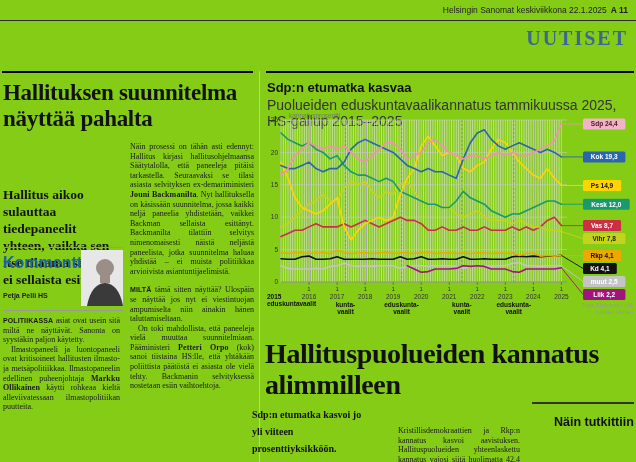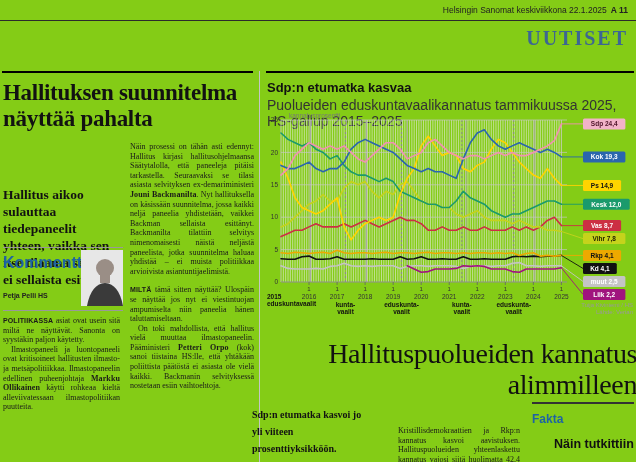--- a/index.html
+++ b/index.html
@@ -38,21 +38,21 @@
   #left-col1-body{position:absolute;left:3px;top:316px;width:117px;height:146px;overflow:hidden;}
   #left-col2-body{position:absolute;left:130px;top:142px;width:124px;height:320px;overflow:hidden;}
   
   #chart-title{position:absolute;left:267px;top:80px;font-family:"Liberation Sans",sans-serif;
                font-weight:bold;font-size:13px;color:#111;}
   #chart-subtitle{position:absolute;left:267px;top:97px;font-family:"Liberation Sans",sans-serif;
                   font-size:14px;color:#333;}
   #chart-wrap{position:absolute;left:265px;top:110px;width:371px;height:218px;}
   
   #bottom-headline{position:absolute;left:265px;top:338px;width:372px;font-size:28px;line-height:31px;
-                   font-weight:normal;color:#111;letter-spacing:-0.4px;text-align:right;}
+                   font-weight:bold;color:#111;letter-spacing:-0.4px;}
   #bottom-lede{position:absolute;left:252px;top:406px;width:122px;font-size:10px;line-height:17px;
                font-weight:bold;color:#121212;}
   #bottom-body{position:absolute;left:398px;top:426px;width:122px;height:55px;overflow:hidden;}
   #fakta-box{position:absolute;left:532px;top:402px;width:102px;}
   #fakta-rule{height:1.5px;background:#333;margin-bottom:8px;}
   #fakta-label{font-family:"Liberation Sans",sans-serif;font-weight:bold;font-size:12px;color:#1e63a4;}
   #fakta-title{font-family:"Liberation Sans",sans-serif;font-weight:bold;font-size:12.5px;color:#111;
                margin-top:11px;padding-left:22px;}
 </style>
 </head>
@@ -86,22 +86,22 @@
     </div>
   </div>
 
   <div id="left-col1-body" class="body-col">
     <p class="lead-word"><b>POLITIIKASSA </b><span>asiat ovat usein sitä miltä ne näyttävät. Sanonta on syystäkin paljon käytetty.</span></p>
     <p><span>Ilmastopaneeli ja luontopaneeli ovat kritisoineet hallitusten ilmasto- ja metsäpolitiikkaa. Ilmastopaneelin edellinen puheenjohtaja </span><b>Markku Ollikainen</b><span> käytti rohkeaa kieltä alleviivatessaan ilmastopolitiikan puutteita.</span></p>
   </div>
 
   <div id="left-col2-body" class="body-col">
     <p><span>Näin prosessi on tähän asti edennyt: Hallitus kirjasi hallitusohjelmaansa Säätytalolla, että paneeleja pitäisi tarkastella. Seuraavaksi se tilasi asiasta selvityksen ex-demariministeri </span><b>Jouni Backmanilta</b><span>. Nyt hallituksella on käsissään suunnitelma, jossa kaikki neljä paneelia yhdistetään, vaikkei Backman sellaista esittänyt. Backmanilta tilattiin selvitys nimenomaisesti näistä neljästä paneelista, jotka suunnitelma haluaa yhdistää – ei muista politiikkaa arvioivista asiantuntijaelimistä.</span></p>
-    <p class="gap lead-word"><b>MILTÄ </b><span>tämä sitten näyttää? Ulospäin se näyttää jos nyt ei viestintuojan ampumiselta niin paneelia hänen taluttamiseltaan.</span></p>
-    <p><span>On toki mahdollista, että hallitus vielä muuttaa ilmastopaneelin. Pääministeri </span><b>Petteri Orpo</b><span> (kok) sanoi tiistaina HS:lle, että yhtäkään poliittista päätöstä ei asiasta ole vielä kaikki. Backmanin selvityksessä nostetaan esiin vaihtoehtoja.</span></p>
+    <p class="gap lead-word"><b>MILTÄ </b><span>tämä sitten näyttää? Ulospäin se näyttää jos nyt ei viestintuojan ampumiselta niin ainakin hänen taluttamiseltaan.</span></p>
+    <p><span>On toki mahdollista, että paneeleja vielä muuttaa suunnitelmiaan. Pääministeri </span><b>Petteri Orpo</b><span> (kok) sanoi tiistaina HS:lle, että yhtäkään poliittista päätöstä ei asiasta ole vielä tehty. Backmanin selvityksessä nostetaan esiin vaihtoehtoja.</span></p>
   </div>
 
   <div id="chart-title">Sdp:n etumatka kasvaa</div>
   <div id="chart-subtitle">Puolueiden eduskuntavaalikannatus tammikuussa 2025, HS-gallup 2015–2025</div>
   <div id="chart-wrap">
     <svg id="gallup-svg" width="371" height="218" viewBox="0 0 371 218">
         <line x1="16" y1="10" x2="16" y2="172" stroke="#cfcfcf" stroke-width="0.8"></line>
         <line x1="18.336601307187408" y1="10" x2="18.336601307187408" y2="172" stroke="#ececec" stroke-width="0.6"></line>
         <line x1="20.67320261438119" y1="10" x2="20.67320261438119" y2="172" stroke="#ececec" stroke-width="0.6"></line>
         <line x1="23.009803921568597" y1="10" x2="23.009803921568597" y2="172" stroke="#ececec" stroke-width="0.6"></line>
@@ -330,17 +330,16 @@
   </div>
 
   <div id="bottom-headline">Hallituspuolueiden kannatus alimmilleen</div>
   <div id="bottom-lede">Sdp:n etumatka kasvoi jo yli viiteen prosenttiyksikköön.</div>
   <div id="bottom-body" class="body-col">
     <p><span>Kristillisdemokraattien ja Rkp:n kannatus kasvoi aavistuksen. Hallituspuolueiden yhteenlaskettu kannatus vajosi siitä huolimatta 42,4 prosenttiin eli alimmilleen sillä vaalikaudella.</span></p>
   </div>
 
   <div id="fakta-box">
     <div id="fakta-rule"></div>
-    <div id="fakta-label">Fakta</div>
     <div id="fakta-title">Näin tutkittiin</div>
   </div>
 
 </div>
 
 </body></html>

